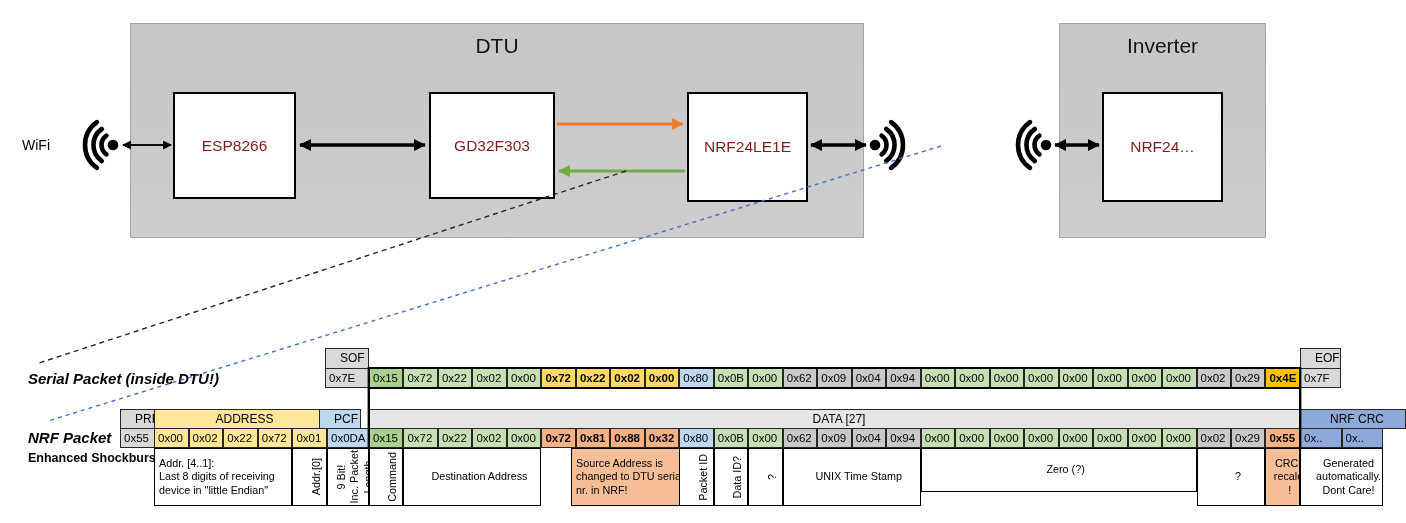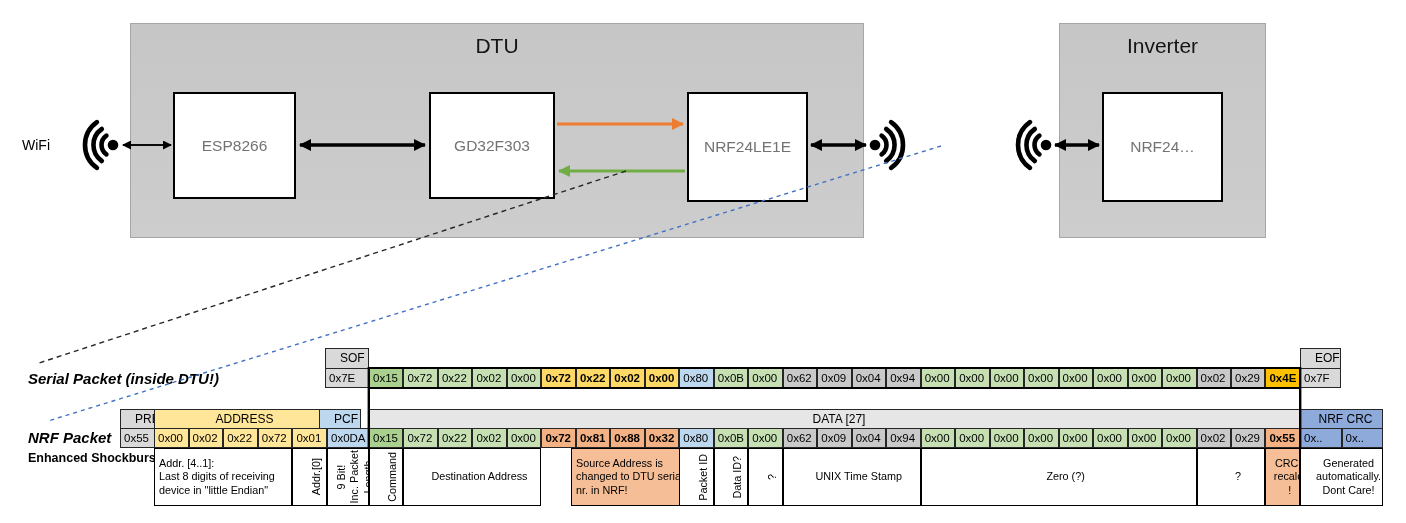--- a/index.html
+++ b/index.html
@@ -2,21 +2,21 @@
 <html><head>
 <meta charset="utf-8">
 <style>
   html,body{margin:0;padding:0;background:#fff;}
   #canvas{position:relative;width:1406px;height:523px;background:#fff;overflow:hidden;
           font-family:"Liberation Sans",sans-serif;color:#000;}
   .region{position:absolute;background:linear-gradient(180deg,#c6c6c6 0%,#cdcdcd 100%);
           border:1px solid #a6a6a6;box-sizing:border-box;}
   .region-title{position:absolute;width:100%;top:10px;text-align:center;font-size:21px;color:#141414;}
   .chip{position:absolute;background:#fff;border:2.2px solid #000;box-sizing:border-box;
-        display:flex;align-items:center;justify-content:center;font-size:15.5px;color:#737373;}
+        display:flex;align-items:center;justify-content:center;font-size:15.5px;color:#7f1d1d;}
   .freelabel{position:absolute;font-size:14px;}
   .plabel{position:absolute;font-size:15px;font-weight:bold;font-style:italic;white-space:nowrap;}
   .sublabel{position:absolute;font-size:12.5px;white-space:nowrap;}
   .hdr{position:absolute;box-sizing:border-box;border:1px solid #262626;background:#D9D9D9;
        font-size:12px;line-height:18px;padding-left:14px;overflow:hidden;white-space:nowrap;}
   .hdr.c{text-align:center;padding-left:8px;}
   .bcell{position:absolute;box-sizing:border-box;border:1px solid #262626;font-size:11.5px;
          line-height:18px;padding-left:3px;overflow:hidden;white-space:nowrap;}
   .bcell.b{font-weight:bold;}
   .outline{position:absolute;border:2px solid #000;box-sizing:border-box;pointer-events:none;}
@@ -55,21 +55,21 @@
 
   <div class="plabel" style="left:28px;top:429px;">NRF Packet</div>
   <div class="sublabel" style="left:28px;top:451px;font-weight:bold;">Enhanced Shockburst</div>
 
   <div class="hdr" style="left:120px;top:409px;width:35px;height:20px;">PRE</div>
   <div class="bcell" style="left:120px;top:428px;width:35px;height:20px;background:#D9D9D9;">0x55</div>
   <div class="hdr c" style="left:154px;top:409px;width:173px;height:20px;background:#FFE699;">ADDRESS</div>
   <div class="hdr" style="left:319px;top:409px;width:42px;height:20px;background:#BDD7EE;">PCF</div>
   <div class="bcell" style="left:327px;top:428px;width:42px;height:20px;background:#BDD7EE;">0x0DA</div>
   <div class="hdr c" style="left:369px;top:409px;width:932px;height:20px;background:#E7E6E6;">DATA [27]</div>
-  <div class="hdr c" style="left:1300px;top:409px;width:83px;height:20px;background:#8EAADB;">NRF CRC</div>
+  <div class="hdr c" style="left:1300px;top:409px;width:106px;height:20px;background:#8EAADB;">NRF CRC</div>
 
   <svg class="overlay" width="1406" height="523" viewBox="0 0 1406 523">
     <defs>
       <marker id="ab" viewBox="0 0 12 12" markerWidth="12" markerHeight="12" refX="11" refY="6" orient="auto" markerUnits="userSpaceOnUse">
           <path d="M0 0 L12 6 L0 12 Z" fill="#000"></path>
         </marker>
       <marker id="abs" viewBox="0 0 9 9" markerWidth="9" markerHeight="9" refX="8" refY="4.5" orient="auto" markerUnits="userSpaceOnUse">
           <path d="M0 0 L9 4.5 L0 9 Z" fill="#000"></path>
         </marker>
       <marker id="ao" viewBox="0 0 12 12" markerWidth="12" markerHeight="12" refX="11" refY="6" orient="auto" markerUnits="userSpaceOnUse">
@@ -201,21 +201,21 @@
 Length</span></div>
     <div class="ann v" style="left: 369px; top: 448px; width: 34.48px; height: 58px;"><span>Command</span></div>
     <div class="ann" style="left: 403.48px; top: 448px; width: 137.92px; height: 58px;"><span>Destination Address</span></div>
     <div class="ann al" style="left: 571px; top: 448px; width: 137.92px; height: 58px; background: rgb(246, 190, 151);"><span>Source Address is
 changed to DTU serial
 nr. in NRF!</span></div>
     <div class="ann v" style="left: 679.32px; top: 448px; width: 34.48px; height: 58px;"><span>Packet ID</span></div>
     <div class="ann v" style="left: 713.8px; top: 448px; width: 34.48px; height: 58px;"><span>Data ID?</span></div>
     <div class="ann v" style="left: 748.28px; top: 448px; width: 34.48px; height: 58px;"><span>?</span></div>
     <div class="ann" style="left: 782.76px; top: 448px; width: 137.92px; height: 58px;"><span>UNIX Time Stamp</span></div>
-    <div class="ann" style="left: 920.68px; top: 448px; width: 275.84px; height: 58px;"><span>Zero (?)</span></div>
+    <div class="ann" style="left: 920.68px; top: 448px; width: 275.84px; height: 44px;"><span>Zero (?)</span></div>
     <div class="ann" style="left: 1196.52px; top: 448px; width: 68.96px; height: 58px;"><span>?</span></div>
     <div class="ann" style="left: 1265.48px; top: 448px; width: 34.48px; height: 58px; background: rgb(246, 190, 151);"><span>CRC8
 recalc.
 !</span></div>
     <div class="ann" style="left: 1300px; top: 448px; width: 83px; height: 58px;"><span>Generated
 automatically.
 Dont Care!</span></div>
   </div>
 
 </body></html>

